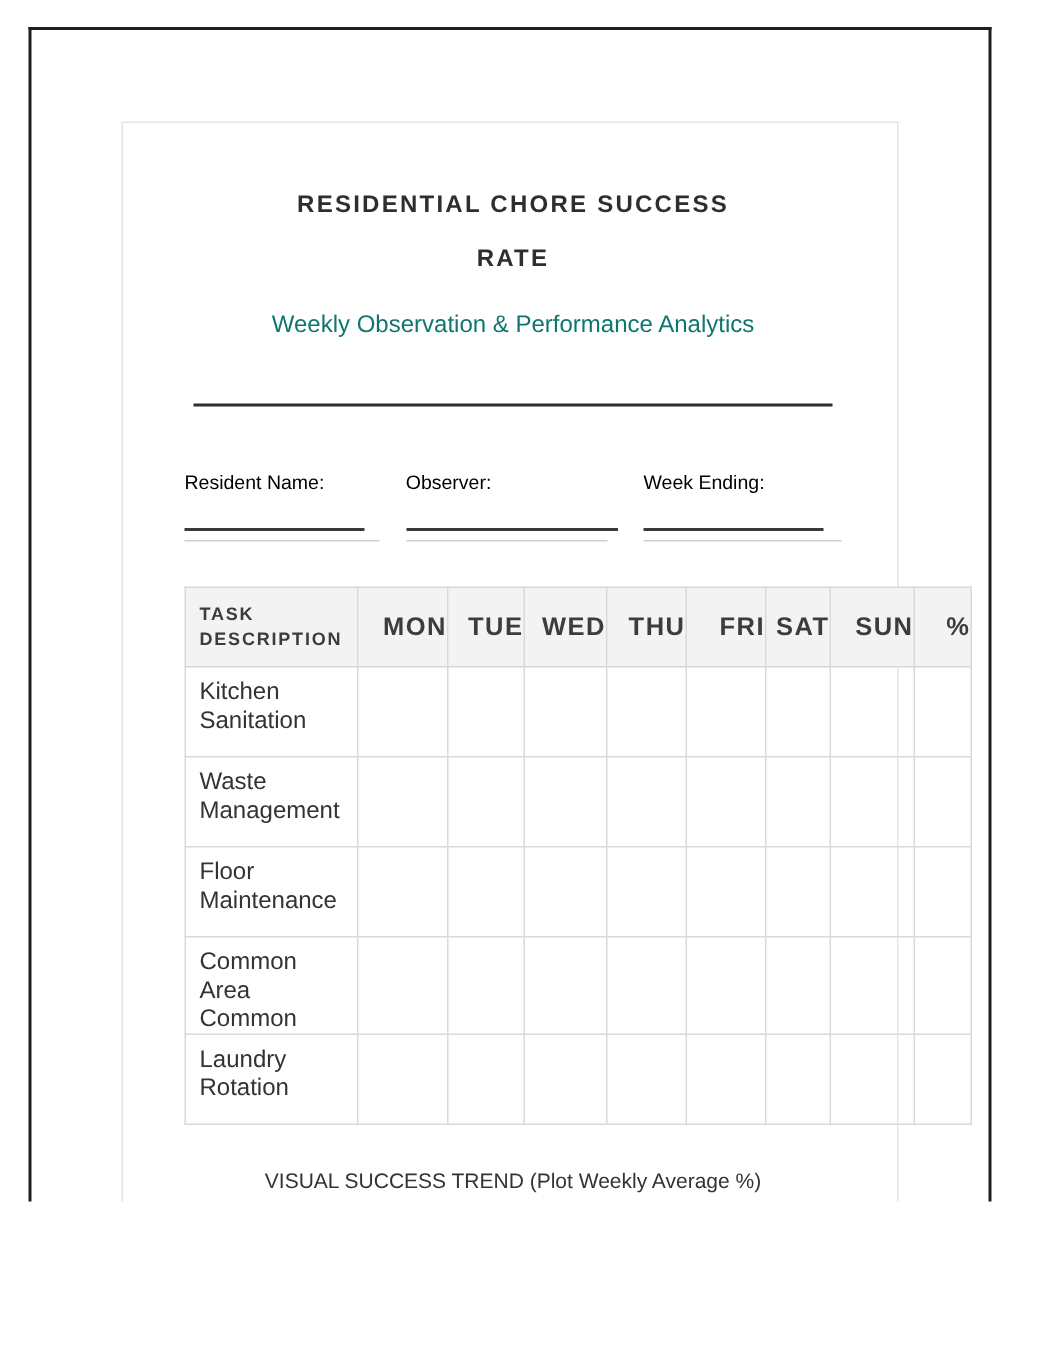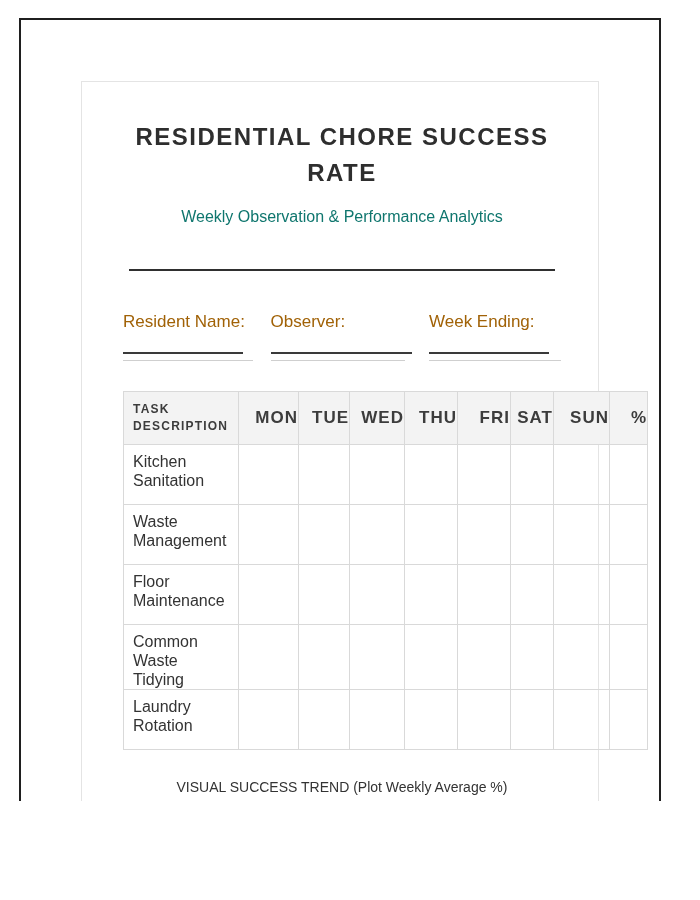--- a/index.html
+++ b/index.html
@@ -24,21 +24,21 @@
     position: absolute;
     left: 81px; top: 81px;
     width: 518px; height: 720px;
     border: 1px solid #e4e4e4;
     border-bottom: none;
     background: #ffffff;
     padding: 37px 37px 0 41px;   
     overflow: visible;
   }
   .doc-title {
-    font-size: 24px;
+    font-size: 16px;
     font-weight: bold;
     letter-spacing: 1.5px;
     line-height: 36px;
     color: #2e2e2e;
     text-align: center;
   }
   .doc-subtitle {
     margin-top: 15px;
     font-size: 16px;
     line-height: 22px;
@@ -50,23 +50,23 @@
     width: 426px; height: 2px;
     background: #2f2f2f;
   }
   .fields {
     margin-top: 41px;
     display: flex;
     justify-content: space-between;
     align-items: flex-start;
   }
   .field-label {
-    font-size: 17px;
+    font-size: 13px;
     line-height: 19px;
-    color: #a16207;
+    color: #000000;
   }
   .line-dark { margin-top: 21px; height: 2px; background: #3a3a3a; }
   .line-light { margin-top: 6px; height: 1px; background: #cfcfcf; }
   .field:nth-child(1) .line-dark  { width: 120px; }
   .field:nth-child(1) .line-light { width: 130px; }
   .field:nth-child(2) .line-dark  { width: 141px; }
   .field:nth-child(2) .line-light { width: 134px; }
   .field:nth-child(3) .line-dark  { width: 120px; }
   .field:nth-child(3) .line-light { width: 132px; }
   table.chore-table {
@@ -200,21 +200,21 @@
         <td></td>
           <td></td>
         <td></td>
           <td></td>
         <td></td>
           <td></td>
         <td></td>
           <td></td>
       </tr>
       <tr>
-        <td>Common Waste Tidying</td>
+        <td>Common Area Common</td>
         <td></td>
           <td></td>
         <td></td>
           <td></td>
         <td></td>
           <td></td>
         <td></td>
           <td></td>
       </tr>
       <tr>

